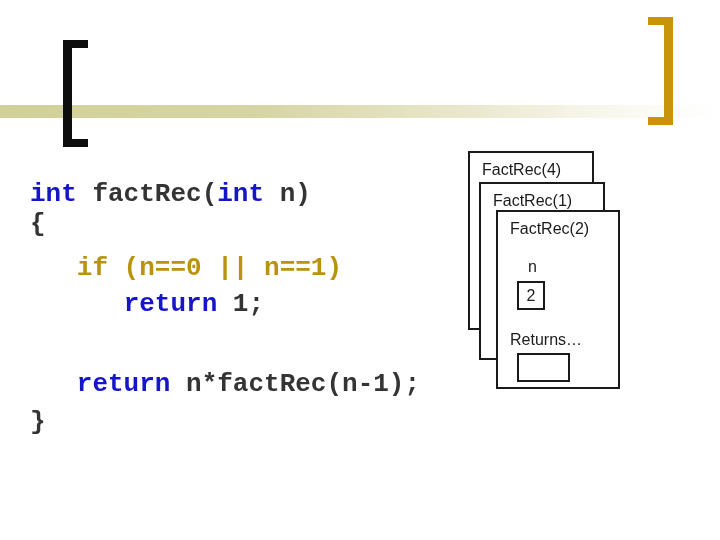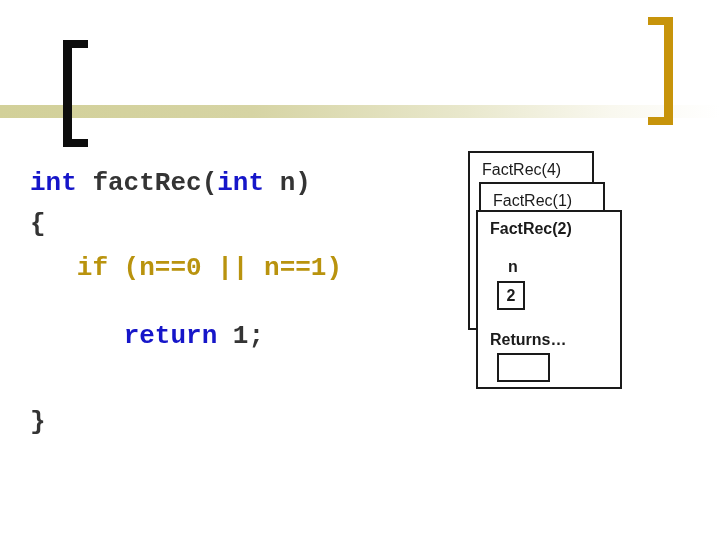--- a/index.html
+++ b/index.html
@@ -65,24 +65,24 @@
   
   .code-line {
     position: absolute;
     left: 30px;
     white-space: pre;
     font-family: "Liberation Mono", monospace;
     font-weight: bold;
     font-size: 26px;
     line-height: 30px;
   }
-  .line-1 { top: 168px; }
+  .line-1 { top: 179px; }
   .line-2 { top: 209px; }
   .line-3 { top: 253px; }
-  .line-4 { top: 289px; margin-top: 32px; }
+  .line-4 { top: 289px; }
   .line-5 { top: 369px; }
   .line-6 { top: 407px; }
   .seg-kw   { color: var(--code-keyword, #1616c9); }
   .seg-plain{ color: var(--code-plain, #343434); }
   .seg-cond { color: var(--code-condition, #b9930e); text-align: center; }
 
   
   .frame {
     position: absolute;
     background: #ffffff;
@@ -92,21 +92,21 @@
   .frame-label {
     position: absolute;
     left: 12px;
     top: 8px;
     font-size: 16px;
     color: #1b1b1b;
     white-space: nowrap;
   }
   .frame-4 { left: 468px; top: 151px; width: 126px; height: 179px; z-index: 5; }
   .frame-3 { left: 479px; top: 182px; width: 126px; height: 178px; z-index: 6; }
-  .frame-2 { left: 476px; top: 210px; width: 146px; height: 179px; z-index: 7; font-weight: bold; }
+  .frame-2 { left: 496px; top: 210px; width: 124px; height: 179px; z-index: 7; }
 
   .var-name {
     position: absolute;
     left: 30px;
     top: 46px;
     font-size: 16px;
     color: #1b1b1b;
   }
   .var-box {
     position: absolute;
@@ -159,20 +159,21 @@
 
 
   <div class="code-line line-1"><span class="seg-kw">int</span><span class="seg-plain"> factRec(</span><span class="seg-kw">int</span><span class="seg-plain"> n)</span></div>
 
   <div class="code-line line-2"><span class="seg-plain">{</span></div>
 
   <div class="code-line line-3"><span class="seg-plain">   </span><span class="seg-cond">if (n==0 || n==1)</span></div>
 
   <div class="code-line line-4"><span class="seg-plain">      </span><span class="seg-kw">return</span><span class="seg-plain"> 1;</span></div>
 
+  <div class="code-line line-5"><span class="seg-plain">   </span><span class="seg-kw">return</span><span class="seg-plain"> n*factRec(n-1);</span></div>
 
   <div class="code-line line-6"><span class="seg-plain">}</span></div>
 
   <div class="frame frame-4">
     <div class="frame-label">FactRec(4)</div>
   </div>
 
   <div class="frame frame-3">
     <div class="frame-label">FactRec(1)</div>
   </div>

